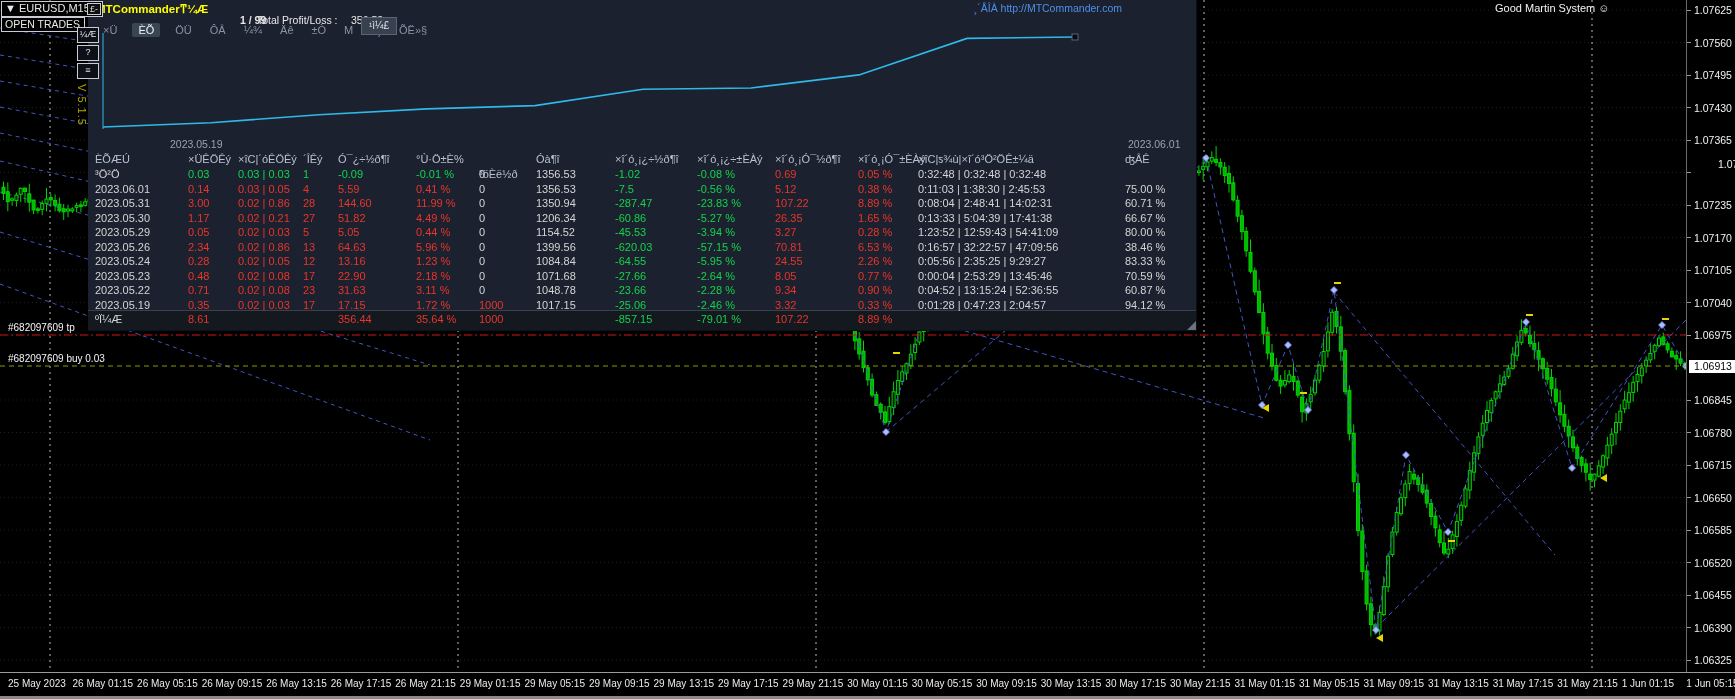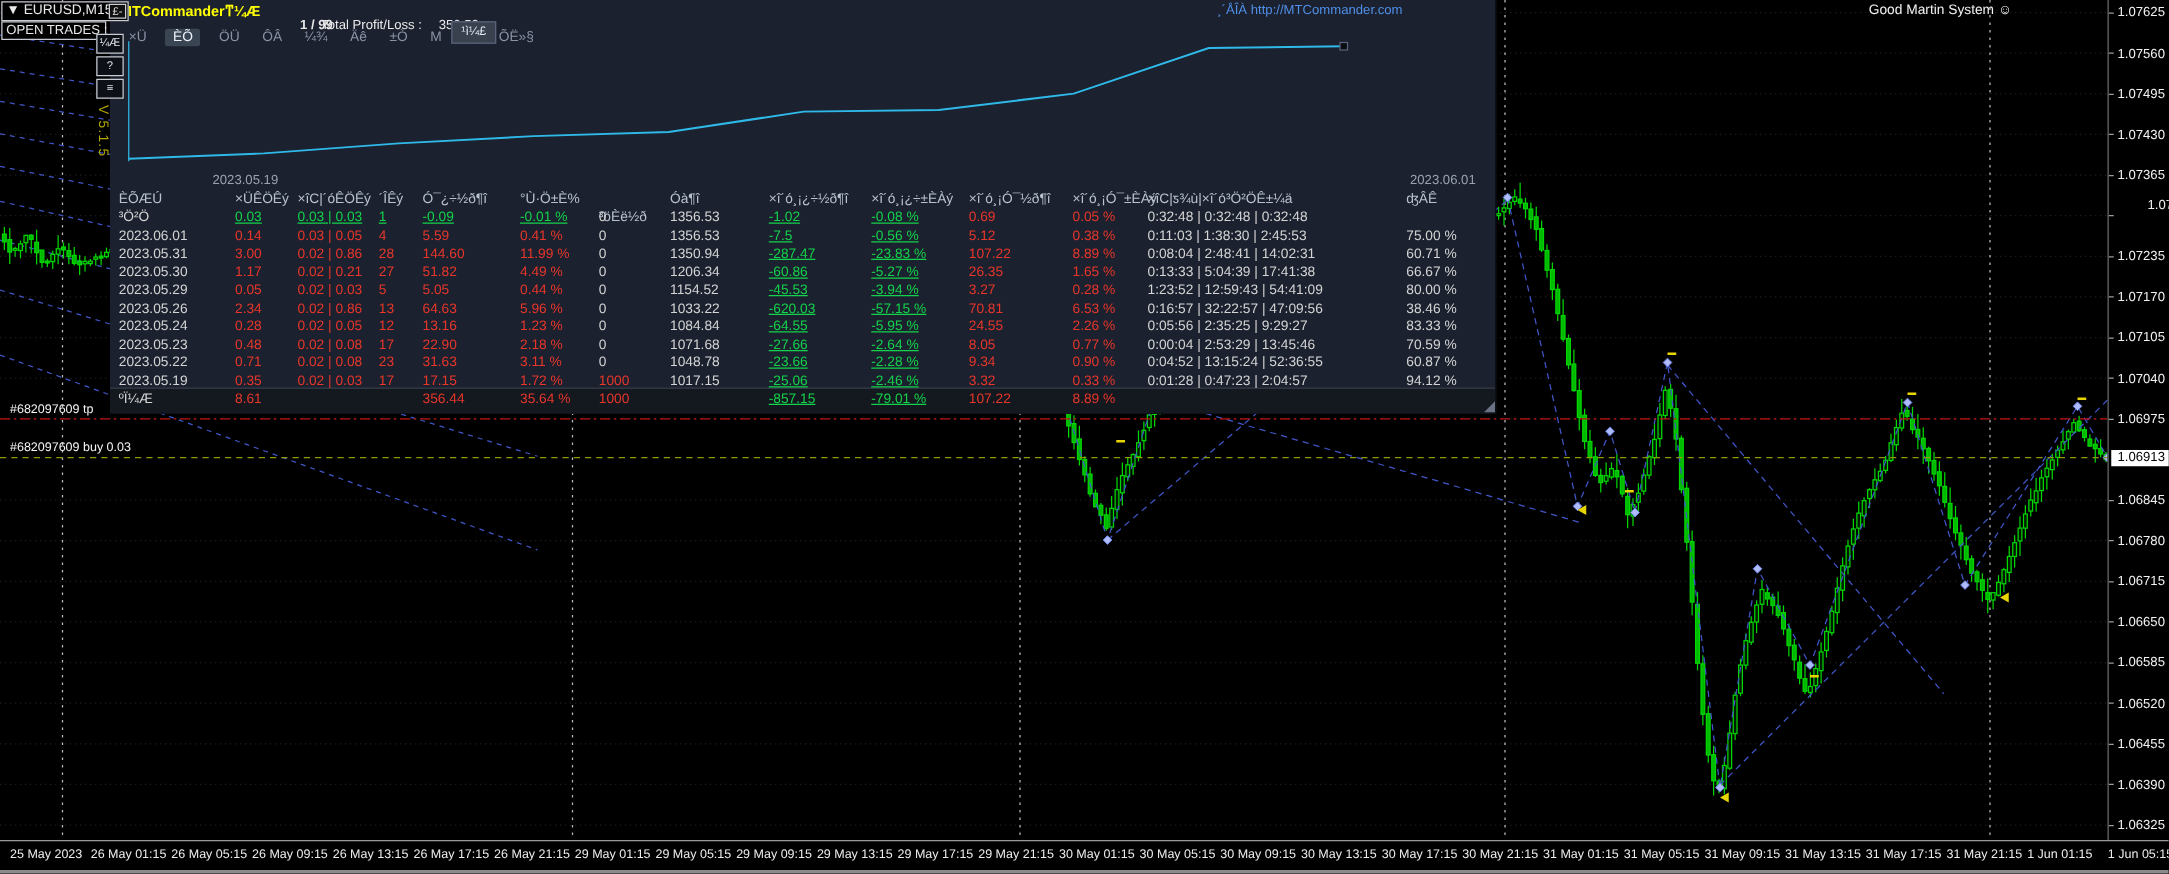--- a/index.html
+++ b/index.html
@@ -31,21 +31,21 @@
   .tb-tab{padding:0 3px;line-height:14px;cursor:default;}
   .tb-tab.active{background:#3a4553;color:#eef3fb;border-radius:2px;padding:0 6px;}
   #stat-button{position:absolute;left:273px;top:17px;width:34px;height:16px;background:#39404e;
                border:1px solid #59637a;color:#dfe6f2;font-size:10px;text-align:center;line-height:15px;}
   #equity-svg{position:absolute;left:0;top:30px;}
   .eq-date{position:absolute;color:#9aa2b2;font-size:10.5px;top:138px;}
   #eq-date-left{left:82px;} #eq-date-right{left:1040px;}
   #stat-table{position:absolute;left:0;top:0;width:1108px;height:330px;font-size:11px;}
   .cell{position:absolute;white-space:nowrap;color:#d4d4d4;line-height:13px;}
   .cell.hdr{color:#b9c2d0;}
-  .cell.red{color:#e8362b;} .cell.grn{color:#14d24b;text-decoration:underline;}
+  .cell.red{color:#e8362b;} .cell.grn{color:#14d24b;}
   #total-strip{position:absolute;left:0;top:310px;width:1108px;height:20px;background:#14181f;
                border-top:1px solid #39404e;}
   #resize-handle{position:absolute;right:0;bottom:0;width:0;height:0;
                  border-left:9px solid transparent;border-bottom:9px solid #6a7383;}
   
   #price-axis{position:absolute;left:1686px;top:0;width:49px;height:672px;background:#000;
               border-left:1px solid #6b6b6b;z-index:10;}
   .pa-label{position:absolute;left:7px;color:#f2f2f2;font-size:10.5px;white-space:nowrap;}
   .pa-tick{position:absolute;left:0;width:4px;height:1px;background:#9a9a9a;}
   #current-price-box{position:absolute;left:2px;width:45px;height:13px;background:#ffffff;color:#000;
@@ -1037,21 +1037,21 @@
         <div class="cell red" style="left: 770px; top: 226.2px;">0.28 %</div>
         <div class="cell" style="left: 830px; top: 226.2px;">1:23:52 | 12:59:43 | 54:41:09</div>
         <div class="cell" style="left: 1037px; top: 226.2px;">80.00 %</div>
         <div class="cell" style="left: 7px; top: 240.75px;">2023.05.26</div>
         <div class="cell red" style="left: 100px; top: 240.75px;">2.34</div>
         <div class="cell red" style="left: 150px; top: 240.75px;">0.02 | 0.86</div>
         <div class="cell red" style="left: 215px; top: 240.75px;">13</div>
         <div class="cell red" style="left: 250px; top: 240.75px;">64.63</div>
         <div class="cell red" style="left: 328px; top: 240.75px;">5.96 %</div>
         <div class="cell" style="left: 391px; top: 240.75px;">0</div>
-        <div class="cell" style="left: 448px; top: 240.75px;">1033.22</div>
+        <div class="cell" style="left: 448px; top: 240.75px;">1399.56</div>
         <div class="cell grn" style="left: 527px; top: 240.75px;">-620.03</div>
         <div class="cell grn" style="left: 609px; top: 240.75px;">-57.15 %</div>
         <div class="cell red" style="left: 687px; top: 240.75px;">70.81</div>
         <div class="cell red" style="left: 770px; top: 240.75px;">6.53 %</div>
         <div class="cell" style="left: 830px; top: 240.75px;">0:16:57 | 32:22:57 | 47:09:56</div>
         <div class="cell" style="left: 1037px; top: 240.75px;">38.46 %</div>
         <div class="cell" style="left: 7px; top: 255.3px;">2023.05.24</div>
         <div class="cell red" style="left: 100px; top: 255.3px;">0.28</div>
         <div class="cell red" style="left: 150px; top: 255.3px;">0.02 | 0.05</div>
         <div class="cell red" style="left: 215px; top: 255.3px;">12</div>

